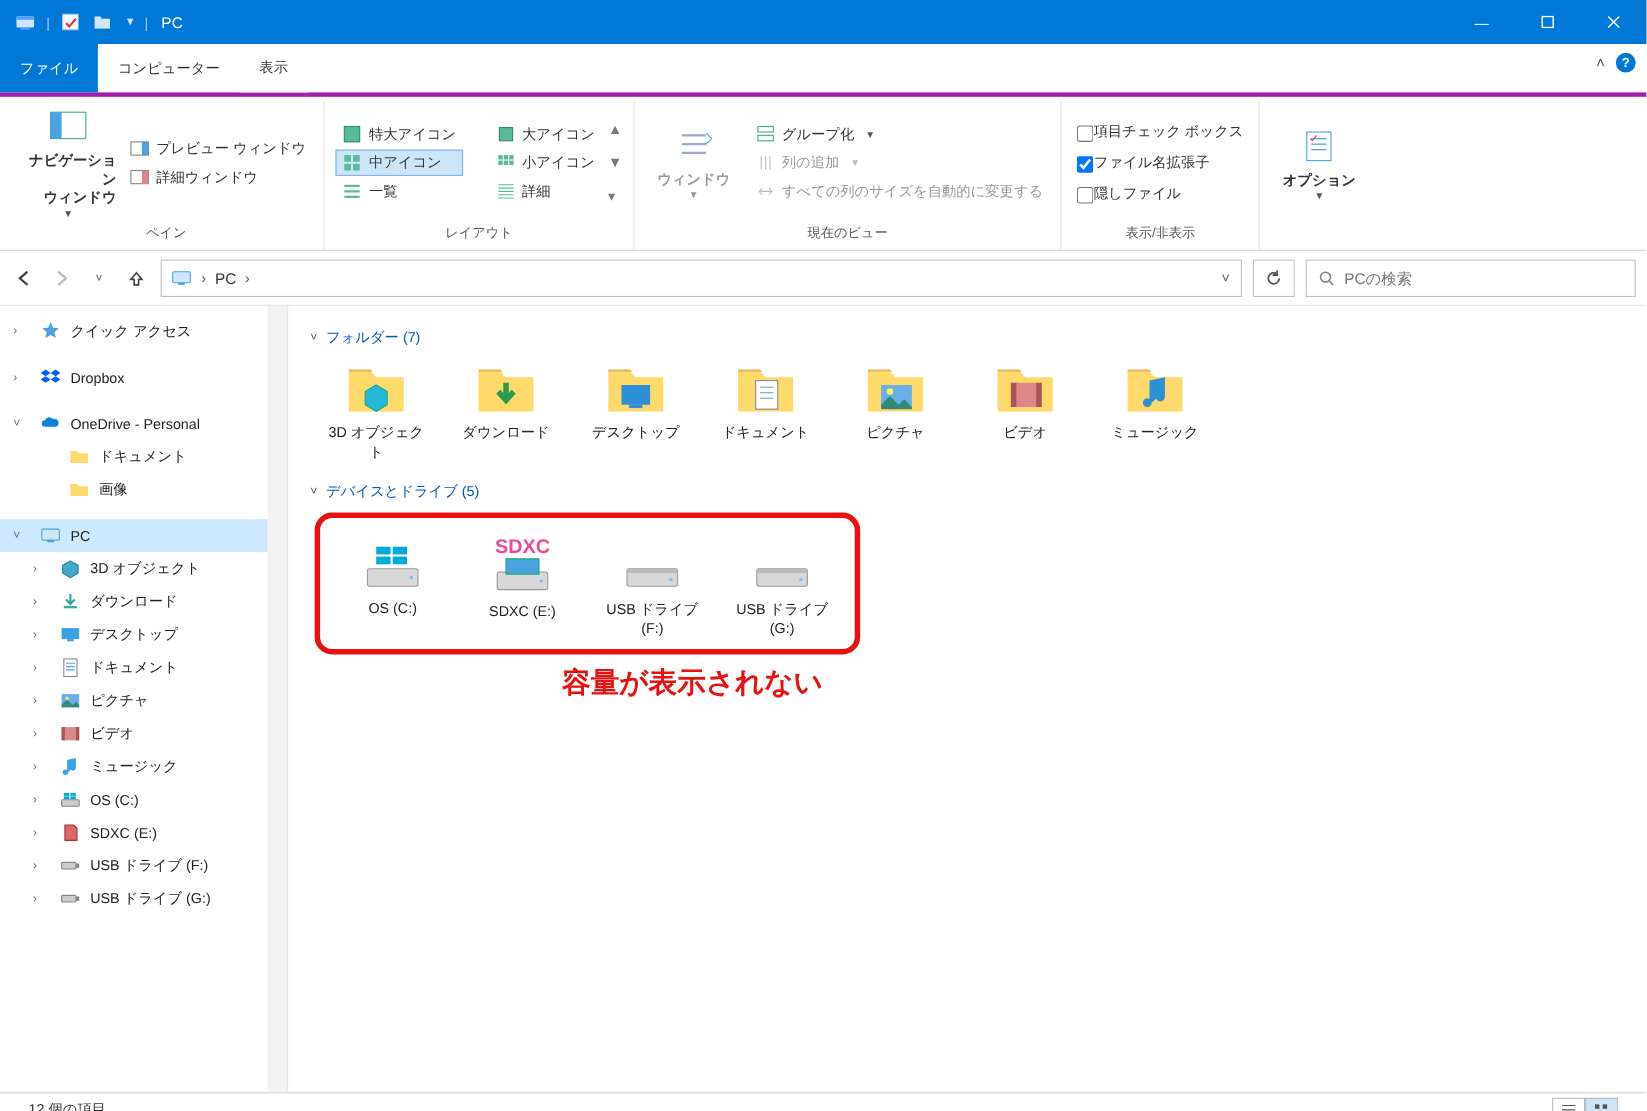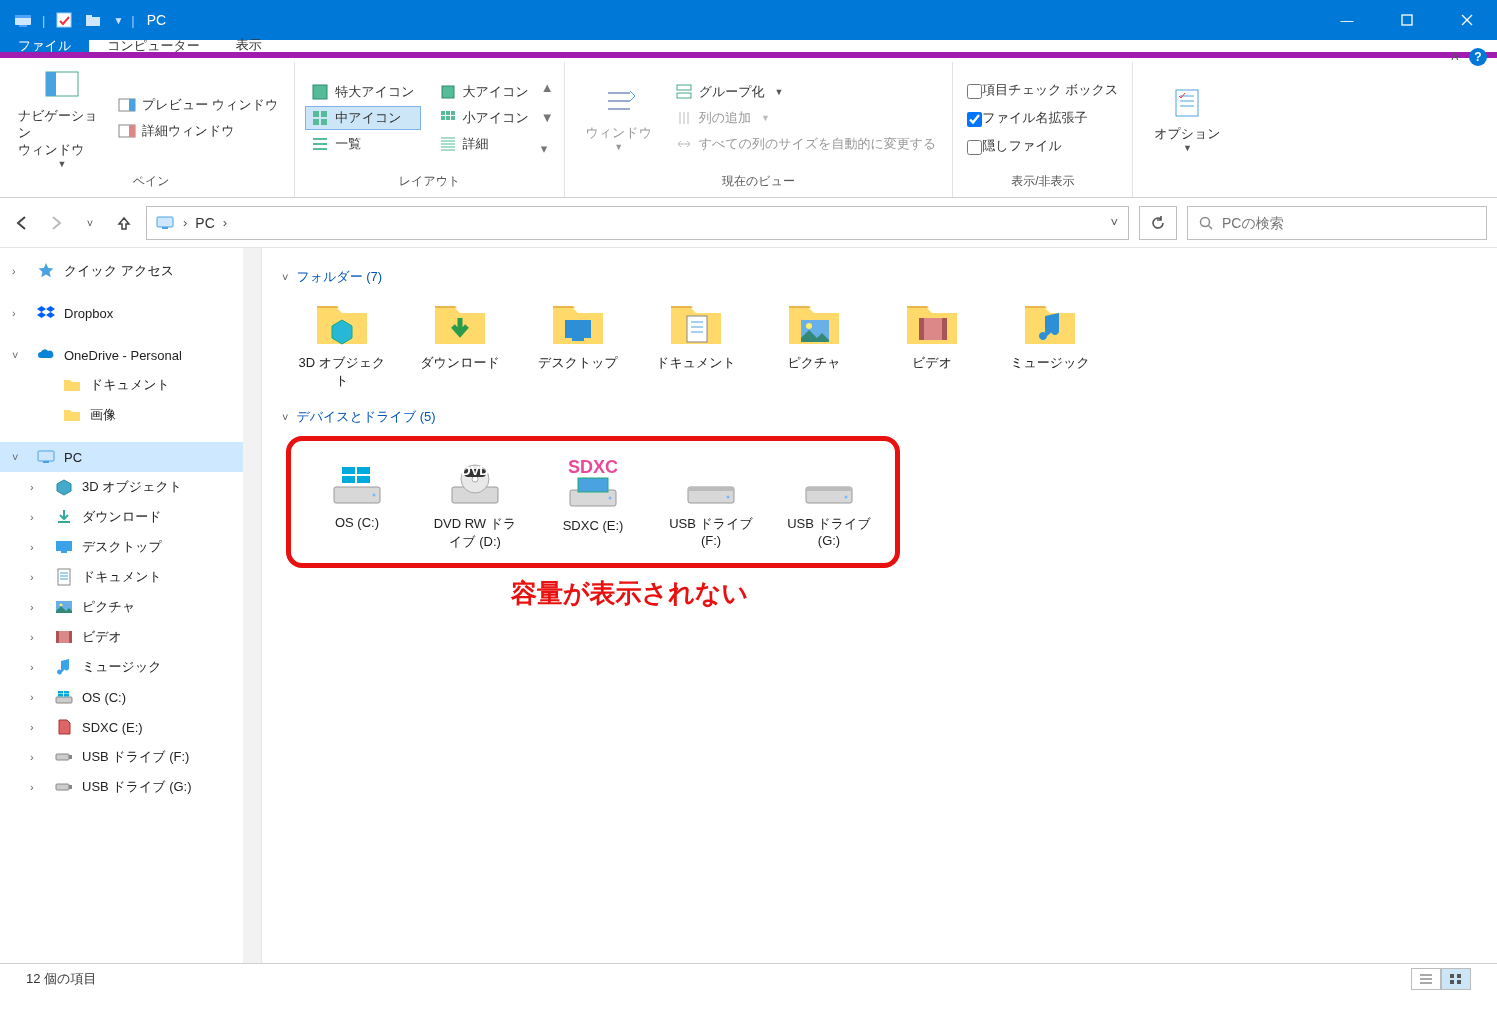--- a/index.html
+++ b/index.html
@@ -7,42 +7,42 @@
 
 
 .titlebar { height: 40px; background: #0078d7; display: flex; align-items: center; color: #fff; }
 .titlebar .qat { display: flex; align-items: center; gap: 8px; padding-left: 12px; }
 .titlebar .qat-icon { width: 22px; height: 22px; display: flex; align-items: center; justify-content: center; }
 .titlebar .title { margin-left: 12px; font-size: 14px; }
 .titlebar .spacer { flex: 1; }
 .titlebar .winbtn { width: 60px; height: 40px; display: flex; align-items: center; justify-content: center; font-size: 14px; color: #fff; }
 
 
-.ribbon-tabs { height: 18px; background: #fff; display: flex; border-bottom: 6px solid #a21caf; position: relative; }
+.ribbon-tabs { height: 48px; background: #fff; display: flex; border-bottom: 4px solid #a21caf; position: relative; }
 .ribbon-tab { padding: 0 18px; display: flex; align-items: center; cursor: pointer; font-size: 13px; color: #333; }
 .ribbon-tab.file { background: #0078d7; color: #fff; }
 .ribbon-tab.active { border-bottom: 2px solid #fff; position: relative; }
 .ribbon-tab.active::after { content: ""; position: absolute; top: 0; left: 0; right: 0; height: 2px; background: transparent; }
 .ribbon-help { position: absolute; right: 10px; top: 8px; display: flex; gap: 10px; align-items: center; }
 .help-circle { width: 18px; height: 18px; border-radius: 50%; background: #0078d7; color: #fff; display: flex; align-items: center; justify-content: center; font-size: 12px; font-weight: bold; }
 
 
 .ribbon-body { height: 140px; background: #fff; border-bottom: 1px solid #d0d0d0; display: flex; padding: 4px 8px 0; }
 .ribbon-group { display: flex; flex-direction: column; border-right: 1px solid #e3e3e3; padding: 4px 10px; }
 .ribbon-group-content { flex: 1; display: flex; align-items: center; gap: 6px; }
 .ribbon-group-label { text-align: center; font-size: 12px; color: #555; padding: 3px 0; }
-.rib-big { display: flex; flex-direction: column; align-items: center; justify-content: center; width: 88px; height: 92px; text-align: left; font-size: 12.5px; line-height: 1.3; color: #333; cursor: pointer; }
+.rib-big { display: flex; flex-direction: column; align-items: center; justify-content: center; width: 88px; height: 92px; text-align: right; font-size: 12.5px; line-height: 1.3; color: #333; cursor: pointer; font-weight: bold; }
 .rib-big.disabled { color: #999; }
 .rib-big .ico { width: 38px; height: 38px; margin-bottom: 4px; }
 .rib-small-col { display: flex; flex-direction: column; gap: 2px; }
 .rib-small { display: flex; align-items: center; gap: 6px; padding: 3px 6px; cursor: pointer; font-size: 12.5px; color: #333; }
 .rib-small.disabled { color: #999; text-align: right; }
 .rib-small.selected { background: #cde6f7; border: 1px solid #7eb4ea; padding: 2px 5px; }
 .rib-small .smico { width: 18px; height: 18px; display: inline-block; }
-.layout-grid { display: grid; grid-template-columns: auto auto; gap: 2px 12px; }
+.layout-grid { display: grid; grid-template-columns: auto auto; gap: 2px 24px; }
 .chk { display: flex; align-items: flex-end; gap: 0; padding: 4px 4px; font-size: 13px; color: #333; }
 .chk input { width: 15px; height: 15px; }
 
 
 .navbar { height: 50px; display: flex; align-items: center; padding: 0 10px; gap: 10px; border-bottom: 1px solid #e5e5e5; }
 .navbtns { display: flex; gap: 10px; align-items: center; }
 .navbtn { width: 24px; height: 24px; display: flex; align-items: center; justify-content: center; color: #555; cursor: pointer; }
 .navbtn.disabled { color: #bbb; }
 .address { flex: 1; height: 34px; border: 1px solid #c0c0c0; display: flex; align-items: center; padding: 0 8px; gap: 8px; position: relative; }
 .address .crumb { display: flex; align-items: center; gap: 6px; font-size: 14px; color: #333; }
@@ -688,32 +688,20 @@
                   <rect x="14" y="10" width="13" height="7"></rect>
                   <rect x="29" y="10" width="13" height="7"></rect>
                   <rect x="14" y="19" width="13" height="7"></rect>
                   <rect x="29" y="19" width="13" height="7"></rect>
                 </g>
               </svg>
             </span>
           <span>OS (C:)</span>
         </div>
         <div class="drive-item">
-          <span class="dico">
-              <svg width="58" height="52" viewBox="0 0 58 52">
-                <rect x="6" y="30" width="46" height="16" rx="2" fill="#d8d8d8" stroke="#999"></rect>
-                <circle cx="29" cy="22" r="14" fill="#e8e8e8" stroke="#aaa"></circle>
-                <circle cx="29" cy="22" r="3" fill="#fff" stroke="#aaa"></circle>
-                <rect x="18" y="12" width="22" height="8" rx="4" fill="#333"></rect>
-                <text x="29" y="18" text-anchor="middle" fill="#fff" font-size="6" font-weight="bold">DVD</text>
-              </svg>
-            </span>
-          <span>DVD RW ドライブ (D:)</span>
-        </div>
-        <div class="drive-item">
           <span style="color:#ec4899;font-weight:bold;font-size:18px;margin-bottom:-4px">SDXC</span>
           <span class="dico" style="height:38px">
               <svg width="58" height="38" viewBox="0 0 58 38">
                 <rect x="6" y="16" width="46" height="16" rx="2" fill="#d8d8d8" stroke="#999"></rect>
                 <rect x="14" y="4" width="30" height="14" fill="#4aa3e0" stroke="#2a7"></rect>
                 <circle cx="46" cy="24" r="1.5" fill="#7bf"></circle>
               </svg>
             </span>
           <span>SDXC (E:)</span>
         </div>

